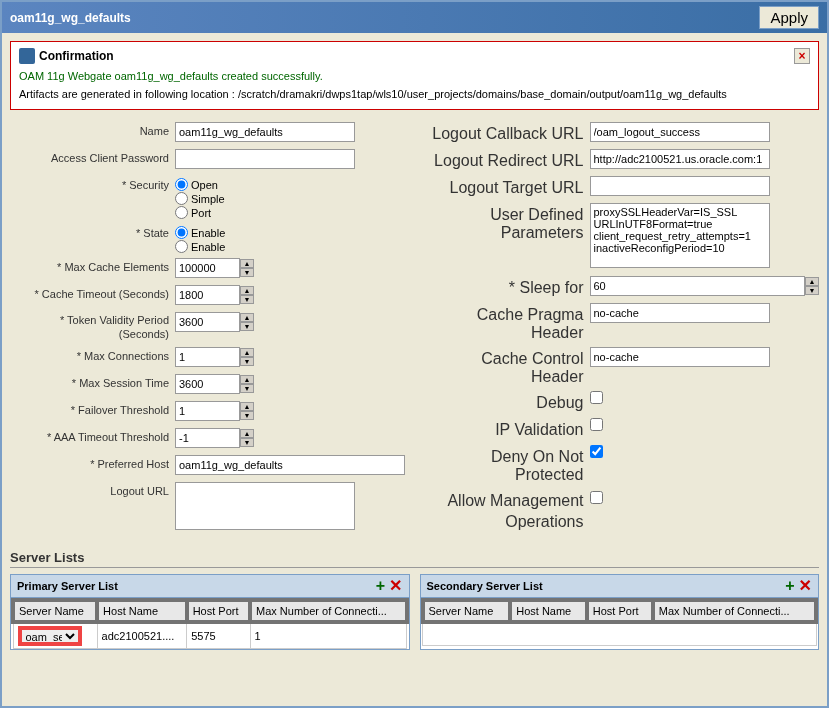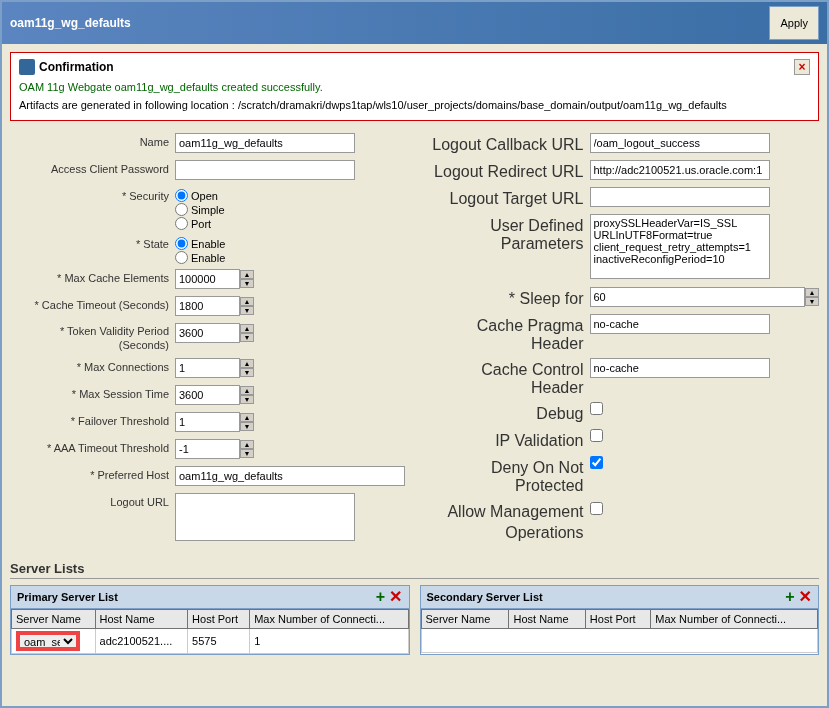--- a/index.html
+++ b/index.html
@@ -23,22 +23,22 @@
       font-size: 12px;
       font-weight: bold;
       padding: 4px 8px;
       display: flex;
       align-items: center;
       justify-content: space-between;
     }
     .apply-btn {
       background: #ece9d8;
       border: 1px solid #7b9fc7;
-      padding: 10px 10px;
-      font-size: 11px;
+      padding: 2px 10px;
+      font-size: 15px;
       cursor: pointer;
       color: #000;
     }
     .content {
       padding: 8px;
     }
     .confirmation-box {
       border: 1px solid #cc0000;
       background: #fff;
       margin-bottom: 12px;
@@ -255,21 +255,21 @@
       cursor: pointer;
       line-height: 1;
     }
     .server-table {
       width: 100%;
       border-collapse: collapse;
       font-size: 11px;
     }
     .server-table th {
       background: #e8e8e8;
-      border: 1px solid #737373;
+      border: 4px solid #737373;
       padding: 3px 4px;
       text-align: left;
       font-size: 11px;
       font-weight: normal;
     }
     .server-table td {
       border: 1px solid #ccc;
       padding: 2px 4px;
       font-size: 11px;
     }

